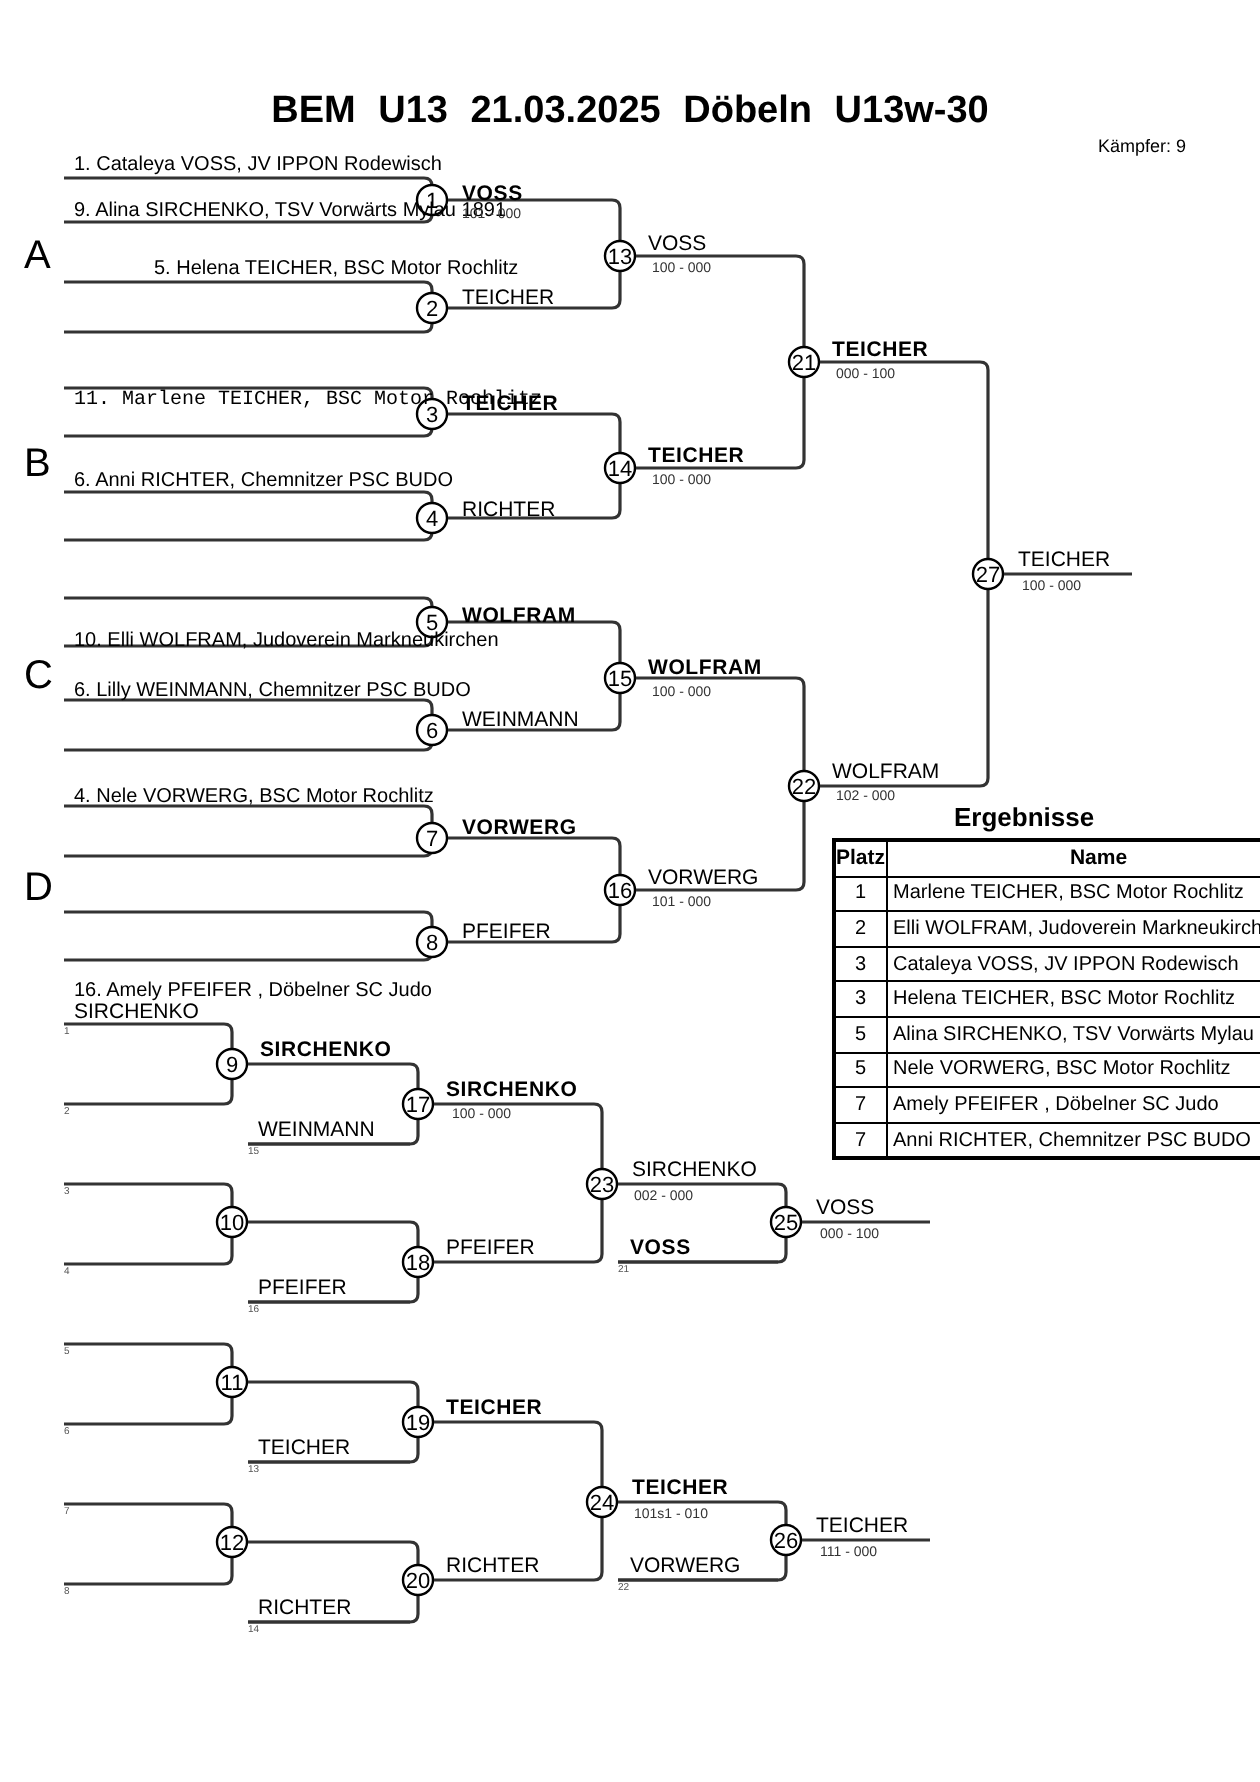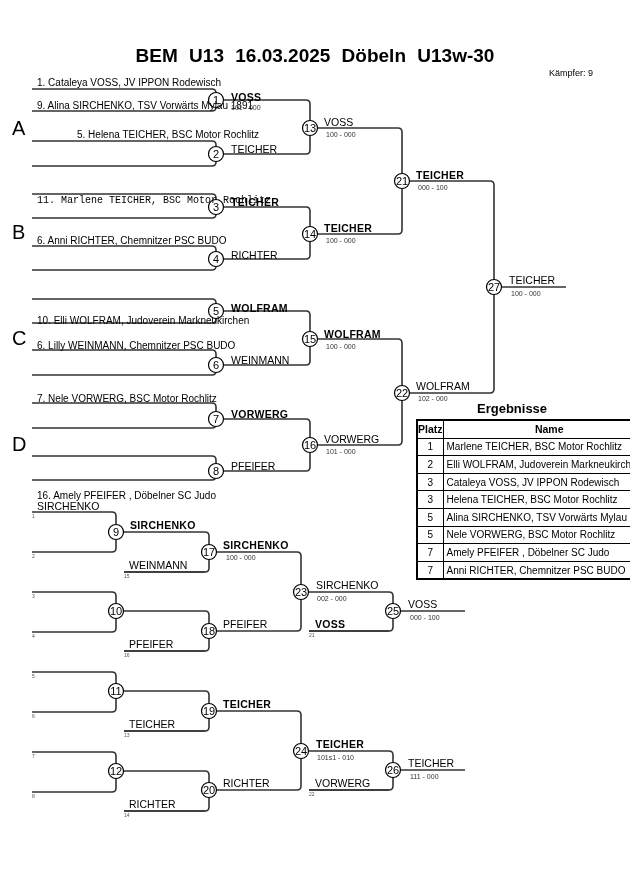--- a/index.html
+++ b/index.html
@@ -24,21 +24,21 @@
   #results th, #results td { border: 1px solid #000; height: 16.6px; padding: 0 0 0 3px;
                              white-space: nowrap; overflow: hidden; }
   #results th { font-weight: bold; font-size: 10.5px; }
   #results td.platz, #results th.platz { width: 30px; text-align: center; padding: 0; margin-left: 24px; }
   #results td.name { width: 186px; }
   #results th.name { text-align: center; }
 </style>
 </head>
 <body>
 
-<div class="t title">BEM U13   16.03.2025   Döbeln    U13w-30</div>
+<div class="t title">BEM U13   21.03.2025   Döbeln    U13w-30</div>
 <div class="t kaempfer">Kämpfer: 9</div>
 
 <svg id="bracket" xmlns="http://www.w3.org/2000/svg">
     <path d="M32 89 L212 89 Q216 89 216 93 L216 107 Q216 111 212 111 L32 111" fill="none" stroke="#333" stroke-width="1.6"></path>
     <path d="M32 141 L212 141 Q216 141 216 145 L216 162 Q216 166 212 166 L32 166" fill="none" stroke="#333" stroke-width="1.6"></path>
     <path d="M32 194 L212 194 Q216 194 216 198 L216 214 Q216 218 212 218 L32 218" fill="none" stroke="#333" stroke-width="1.6"></path>
     <path d="M32 246 L212 246 Q216 246 216 250 L216 266 Q216 270 212 270 L32 270" fill="none" stroke="#333" stroke-width="1.6"></path>
     <path d="M32 299 L212 299 Q216 299 216 303 L216 319 Q216 323 212 323 L32 323" fill="none" stroke="#333" stroke-width="1.6"></path>
     <path d="M32 350 L212 350 Q216 350 216 354 L216 371 Q216 375 212 375 L32 375" fill="none" stroke="#333" stroke-width="1.6"></path>
     <path d="M32 403 L212 403 Q216 403 216 407 L216 424 Q216 428 212 428 L32 428" fill="none" stroke="#333" stroke-width="1.6"></path>
@@ -131,21 +131,21 @@
     <div class="t letter" style="left: 12px; top: 222px;">B</div>
     <div class="t letter" style="left: 12px; top: 328px;">C</div>
     <div class="t letter" style="left: 12px; top: 434px;">D</div>
     <div class="t entry bold" style="left: 37px; top: 78px;">1. Cataleya VOSS, JV IPPON Rodewisch</div>
     <div class="t entry" style="left: 37px; top: 101px;">9. Alina SIRCHENKO, TSV Vorwärts Mylau 1891</div>
     <div class="t entry" style="left: 37px; top: 130px; padding-left: 40px;">5. Helena TEICHER, BSC Motor Rochlitz</div>
     <div class="t entry" style="left: 37px; top: 196px; font-family: Liberation Mono, monospace;">11. Marlene TEICHER, BSC Motor Rochlitz</div>
     <div class="t entry" style="left: 37px; top: 236px;">6. Anni RICHTER, Chemnitzer PSC BUDO</div>
     <div class="t entry" style="left: 37px; top: 316px;">10. Elli WOLFRAM, Judoverein Markneukirchen</div>
     <div class="t entry" style="left: 37px; top: 341px;">6. Lilly WEINMANN, Chemnitzer PSC BUDO</div>
-    <div class="t entry" style="left: 37px; top: 394px;">7. Nele VORWERG, BSC Motor Rochlitz</div>
+    <div class="t entry" style="left: 37px; top: 394px;">4. Nele VORWERG, BSC Motor Rochlitz</div>
     <div class="t entry" style="left: 37px; top: 491px;">16. Amely  PFEIFER , Döbelner SC Judo</div>
     <div class="t win bold" style="left: 231px; top: 92px;">VOSS</div>
     <div class="t score" style="left: 231px; top: 104px;">101 - 000</div>
     <div class="t win" style="left: 231px; top: 144px;">TEICHER</div>
     <div class="t win bold" style="left: 231px; top: 197px;">TEICHER</div>
     <div class="t win" style="left: 231px; top: 250px;">RICHTER</div>
     <div class="t win bold" style="left: 231px; top: 303px;">WOLFRAM</div>
     <div class="t win" style="left: 231px; top: 355px;">WEINMANN</div>
     <div class="t win bold" style="left: 231px; top: 409px;">VORWERG</div>
     <div class="t win" style="left: 231px; top: 461px;">PFEIFER</div>

